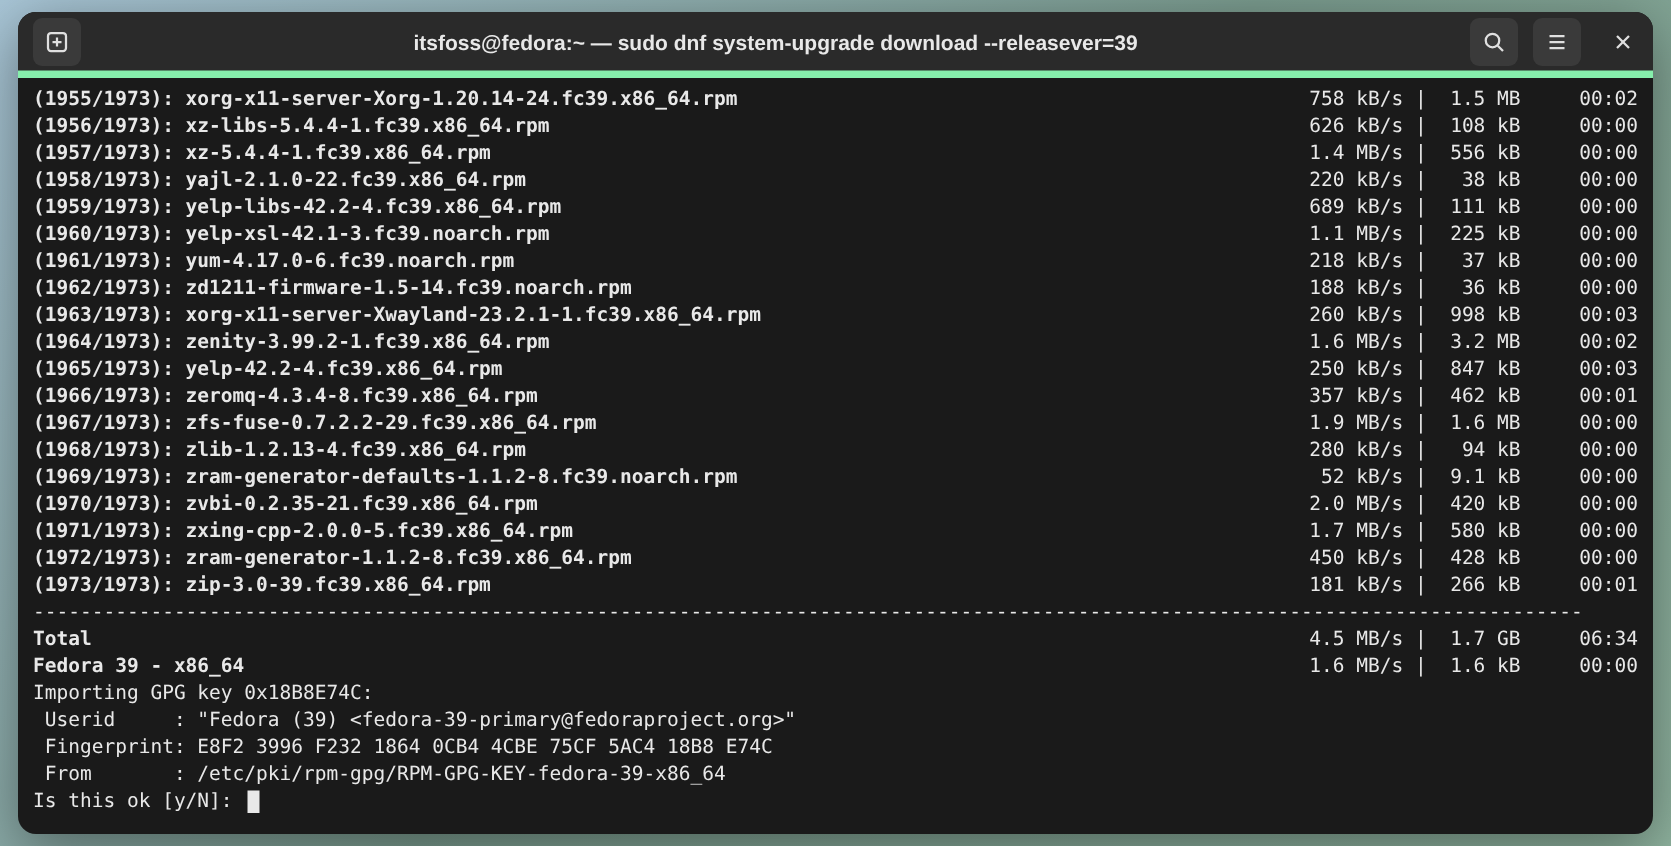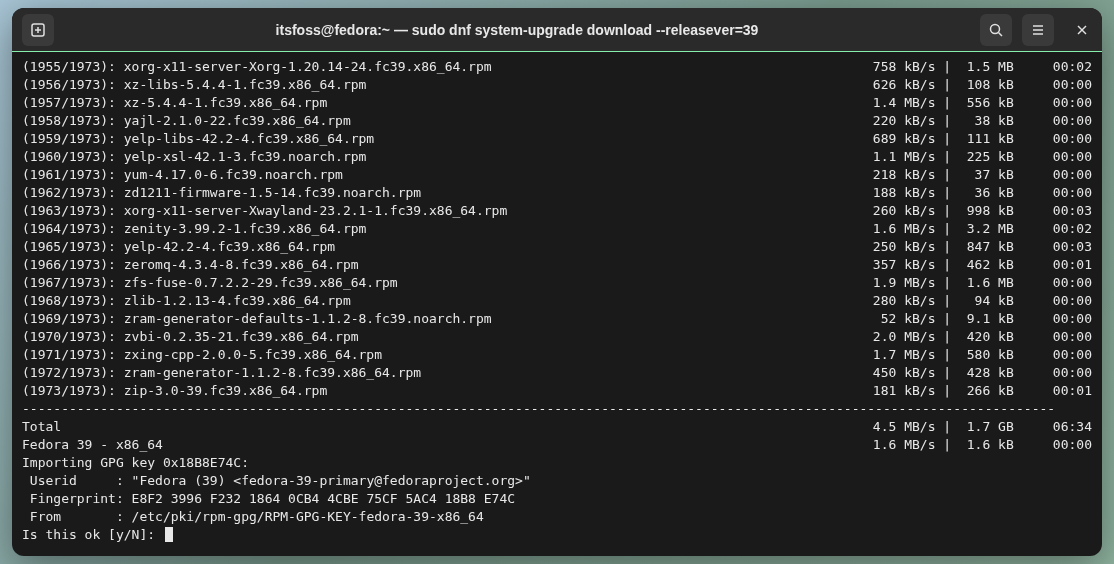--- a/index.html
+++ b/index.html
@@ -26,21 +26,21 @@
       box-shadow: 0 10px 40px rgba(0,0,0,0.4);
       display: flex;
       flex-direction: column;
     }
     .titlebar {
       height: 44px;
       background: #2a2a2a;
       display: flex;
       align-items: center;
       padding: 0 8px;
-      border-bottom: 1px solid #86efac;
+      border-bottom: 5px solid #86efac;
     }
     .titlebar-left {
       display: flex;
       align-items: center;
     }
     .titlebar-btn {
       width: 32px;
       height: 32px;
       border-radius: 6px;
       background: #3a3a3a;
@@ -81,20 +81,21 @@
       line-height: 18px;
       color: #e8e8e8;
       overflow: hidden;
       white-space: pre;
     }
     .download-line {
       display: flex;
     }
     .pkg-name {
       flex: 1;
+      font-weight: bold;
     }
     .pkg-stats {
       text-align: left;
       white-space: pre;
     }
     .divider {
       color: #e8e8e8;
       overflow: hidden;
       white-space: nowrap;
     }

